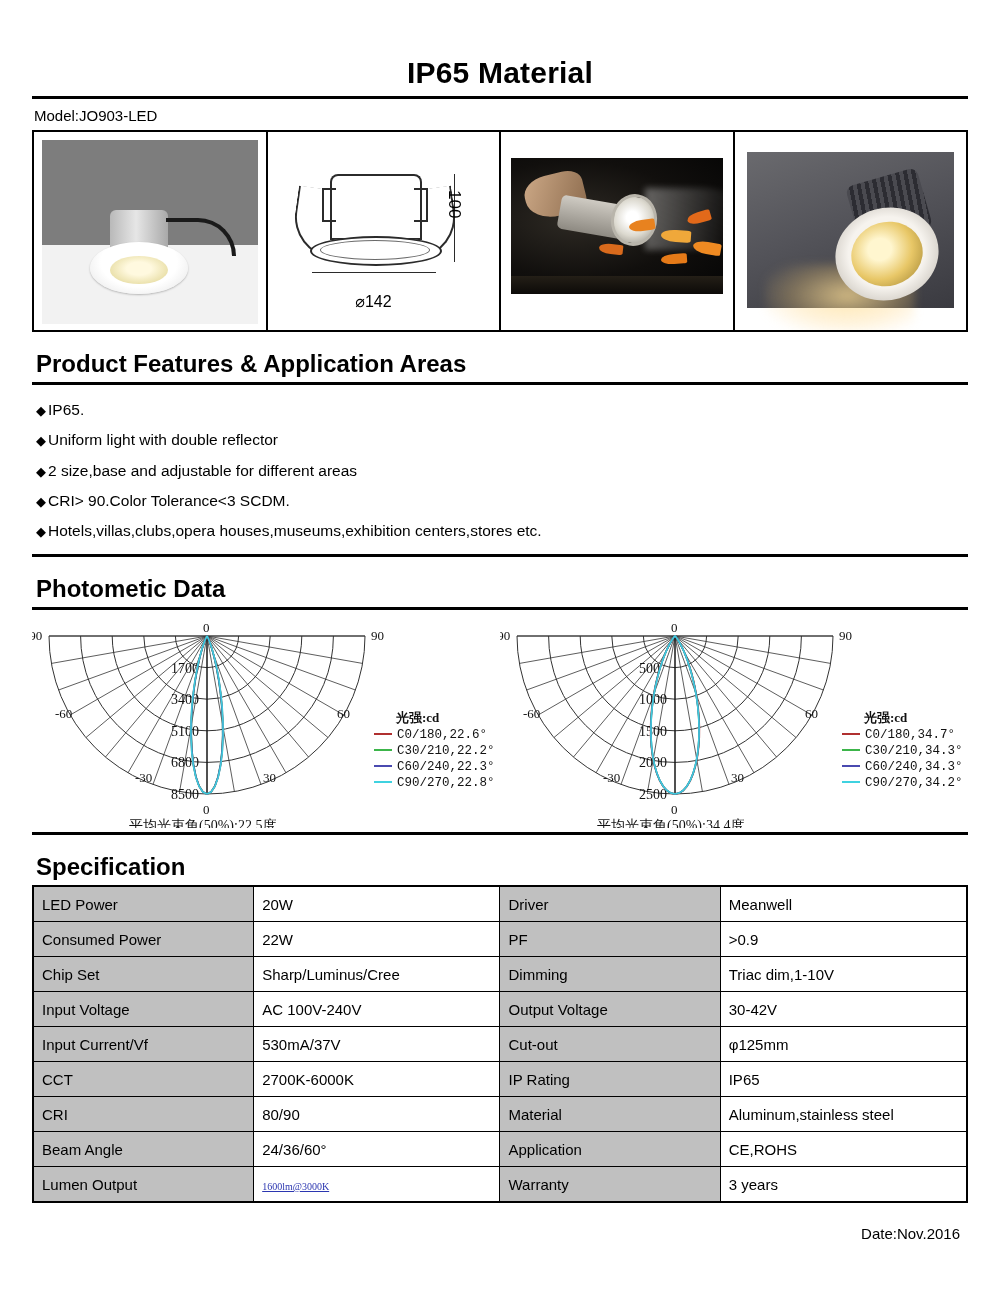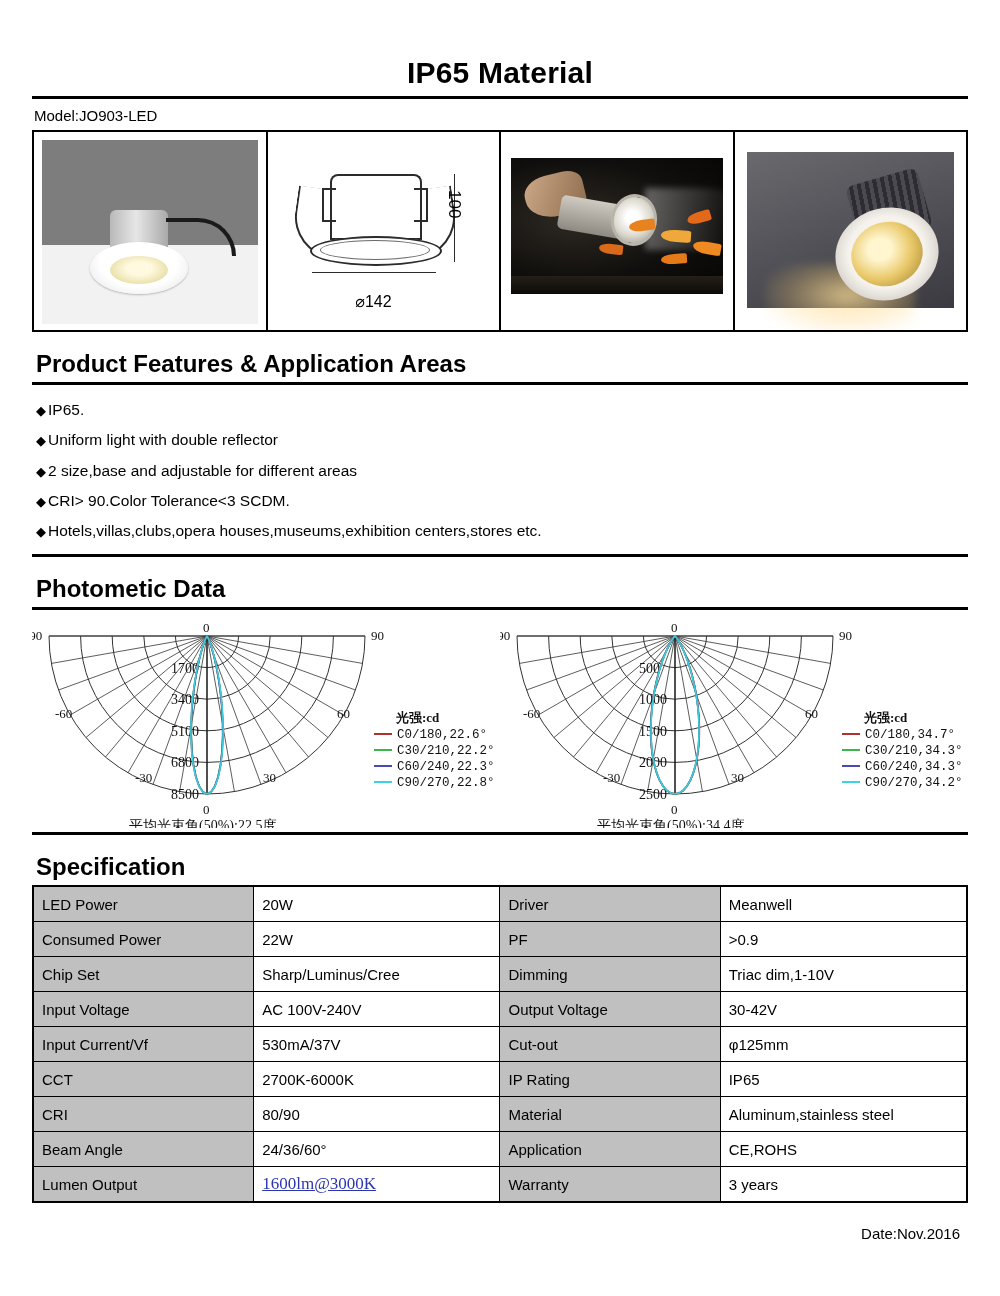--- a/index.html
+++ b/index.html
@@ -259,21 +259,21 @@
     vertical-align: middle;
     white-space: nowrap;
     overflow: hidden;
   }
   td.lbl { background: #c0c0c0; width: 23.5%; }
   td.val { background: #ffffff; width: 26.5%; }
   .linkish {
     color: #2b36b0;
     text-decoration: underline;
     font-family: "Liberation Serif", serif;
-    font-size: 17px;
+    font-size: 10px;
   }
 
   
   .footer-date {
     text-align: right;
     font-size: 15px;
     padding: 22px 8px 0 0;
   }
 
   .polar-svg { display:block; }

